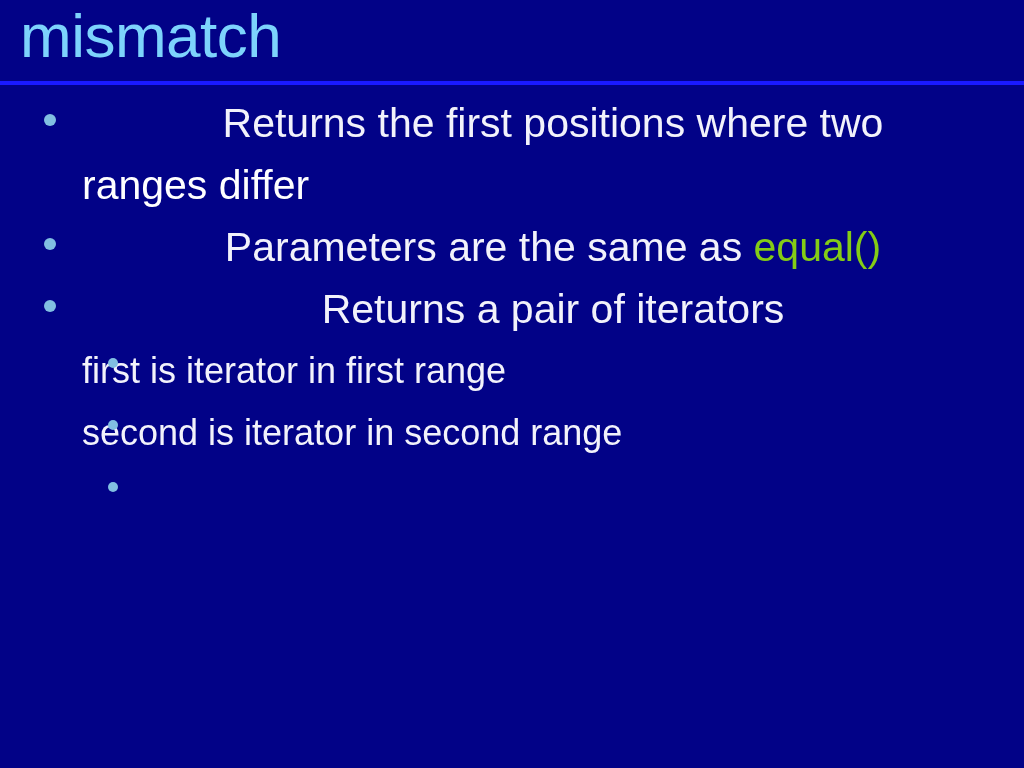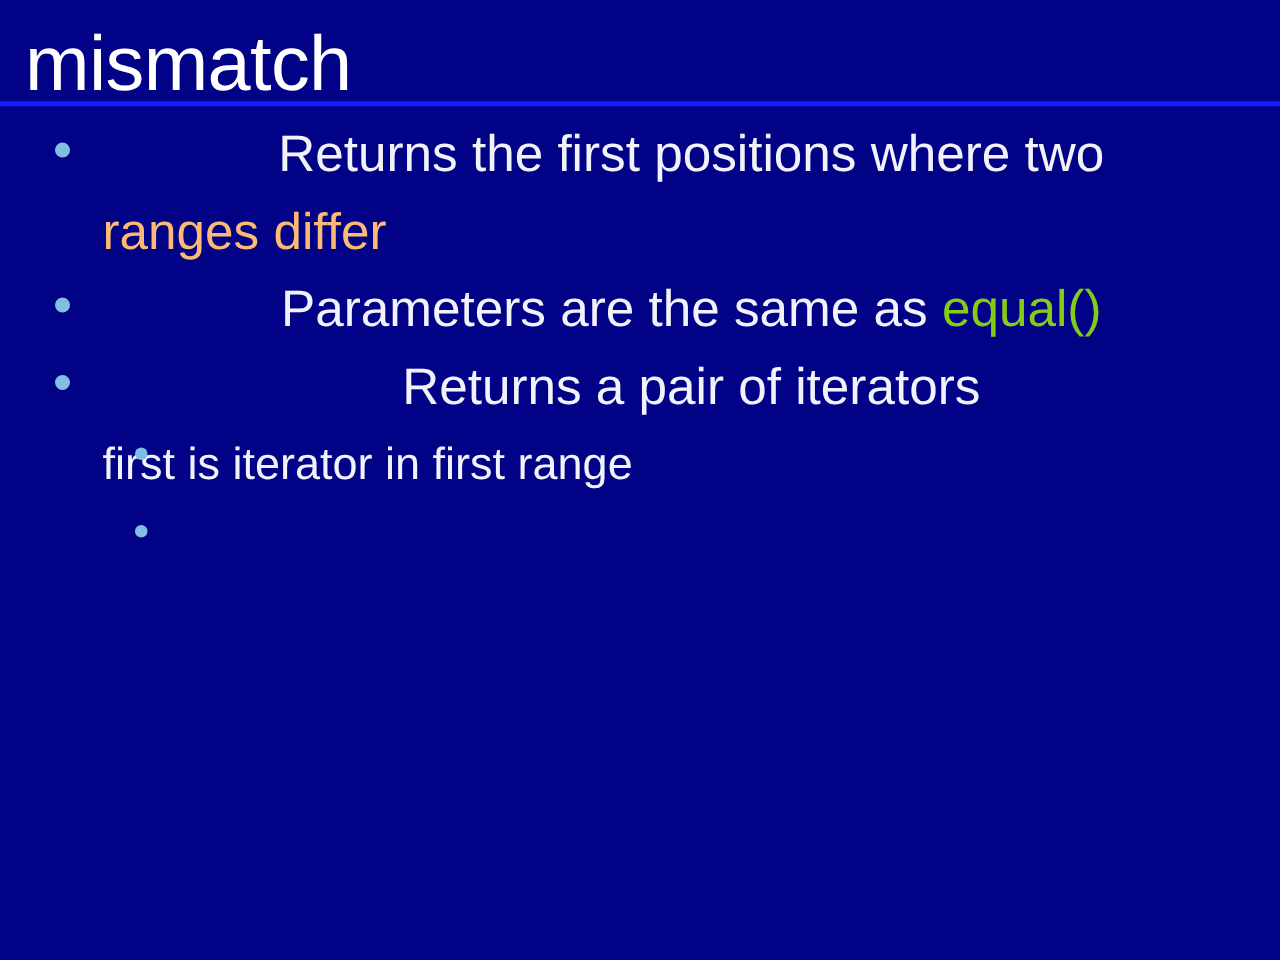--- a/index.html
+++ b/index.html
@@ -26,25 +26,25 @@
   .title-area {
     position: absolute;
     left: 0;
     top: 0;
     width: 1024px;
     height: 86px;
   }
   .slide-title {
     position: absolute;
     left: 20px;
-    top: 16px;
+    top: 0;
     font-size: 62px;
     line-height: 72px;
     font-weight: normal;
-    color: #ffffff;
+    color: #7dd3fc;
     letter-spacing: -0.5px;
     white-space: nowrap;
   }
   .title-rule {
     position: absolute;
     left: 0;
     top: 81px;
     width: 1024px;
     height: 4px;
     background: #1a1aff;
@@ -98,21 +98,21 @@
     font-size: 41px;
     line-height: 62px;
   }
   .level2 .btext {
     font-size: 36px;
     line-height: 62px;
   }
 
   .cont-line {
     display: block;
-    color: #fdba74;
+    color: #ffffff;
     font-size: 41px;
     line-height: 62px;
     padding-left: 82px;
     white-space: nowrap;
   }
 
   .code-accent {
     color: #84cc16;
   }
 </style>
@@ -142,19 +142,23 @@
     <div class="bullet-row level1">
       <span class="dot"></span>
       <span class="btext">Returns a pair of iterators</span>
     </div>
 
     <div class="bullet-row level2">
       <span class="dot"></span>
       <span class="btext">first is iterator in first range</span>
     </div>
 
+    <div class="bullet-row level2">
+      <span class="dot"></span>
+      <span class="btext">second is iterator in second range</span>
+    </div>
 
     <div class="bullet-row level2">
       <span class="dot"></span>
     </div>
 
   </div>
 </div>
 
 </body></html>

